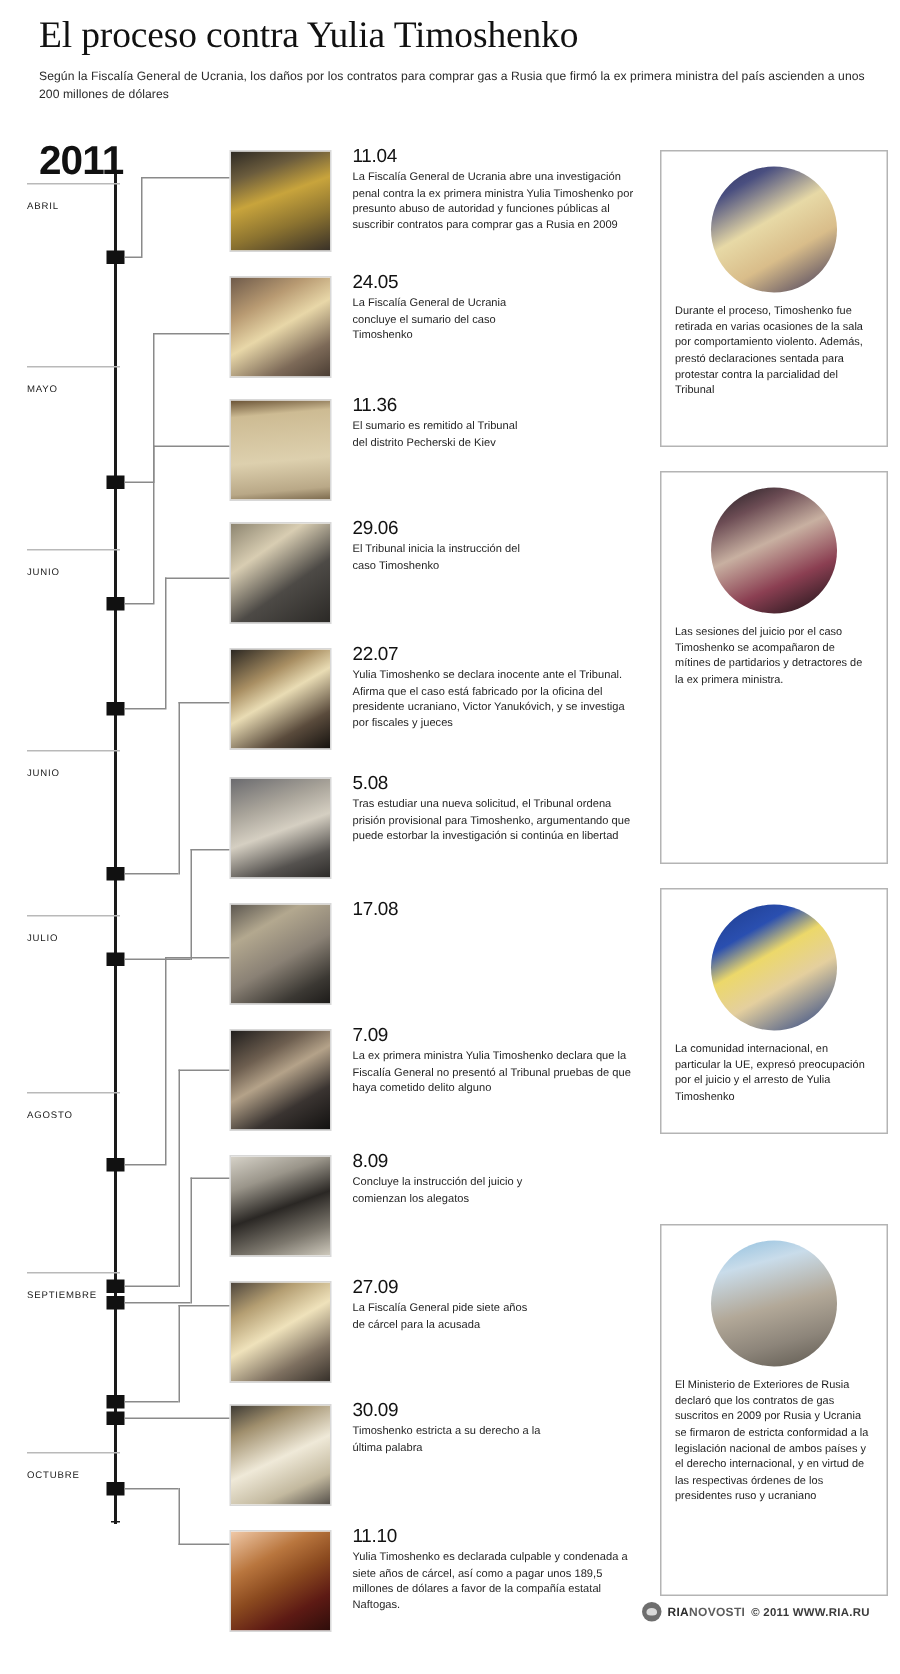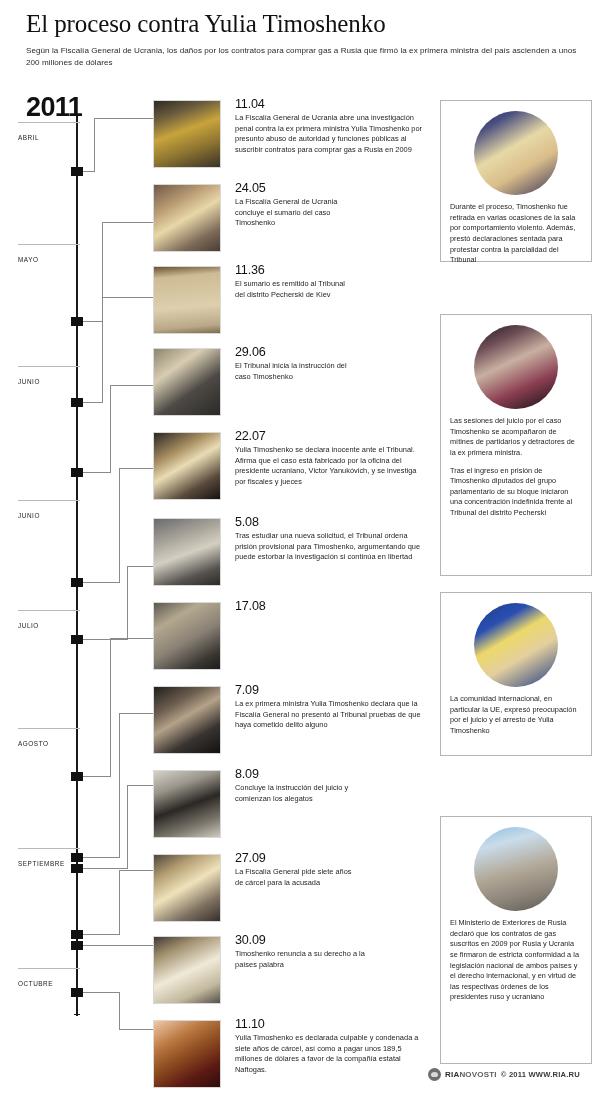--- a/index.html
+++ b/index.html
@@ -329,46 +329,45 @@
       <div class="ev-text">La Fiscalía General pide siete años de cárcel para la acusada</div>
     </div>
   </div>
 
   <div class="event" style="left:153px; top:936px; width:270px">
     <div class="thumb">
         <span class="ph img-white"></span>
       </div>
     <div class="ev-body" style="width:130px">
       <div class="ev-date">30.09</div>
-      <div class="ev-text">Timoshenko renuncia a su derecho a la países palabra</div>
+      <div class="ev-text">Timoshenko estricta a su derecho a la última palabra</div>
     </div>
   </div>
 
   <div class="event" style="left:153px; top:1020px; width:275px">
     <div class="thumb">
         <span class="ph img-gavel"></span>
       </div>
     <div class="ev-body" style="width:190px">
       <div class="ev-date">11.10</div>
       <div class="ev-text">Yulia Timoshenko es declarada culpable y condenada a siete años de cárcel, así como a pagar unos 189,5 millones de dólares a favor de la compañía estatal Naftogas.</div>
     </div>
   </div>
 
-  <div class="panel" style="top:100px; height:162px">
+  <div class="panel" style="top:100px; height:198px">
     <div class="panel-photo img-tface"></div>
     <div class="panel-text">
       <p>Durante el proceso, Timoshenko fue retirada en varias ocasiones de la sala por comportamiento violento. Además, prestó declaraciones sentada para protestar contra la parcialidad del Tribunal</p>
     </div>
   </div>
 
   <div class="panel" style="top:314px; height:262px">
     <div class="panel-photo img-rally"></div>
     <div class="panel-text">
       <p>Las sesiones del juicio por el caso Timoshenko se acompañaron de mítines de partidarios y detractores de la ex primera ministra.</p>
-      <p>Tras el ingreso en prisión de Timoshenko diputados del grupo parlamentario de su bloque iniciaron una concentración indefinida frente al Tribunal del distrito Pecherski</p>
     </div>
   </div>
 
   <div class="panel" style="top:592px; height:164px">
     <div class="panel-photo img-eu"></div>
     <div class="panel-text">
       <p>La comunidad internacional, en particular la UE, expresó preocupación por el juicio y el arresto de Yulia Timoshenko</p>
     </div>
   </div>
 

